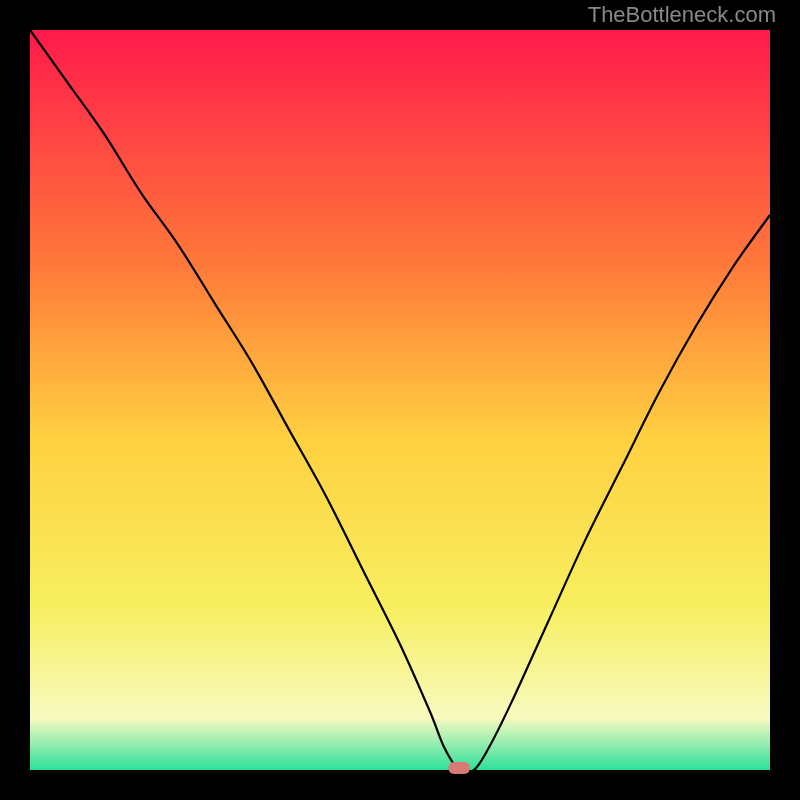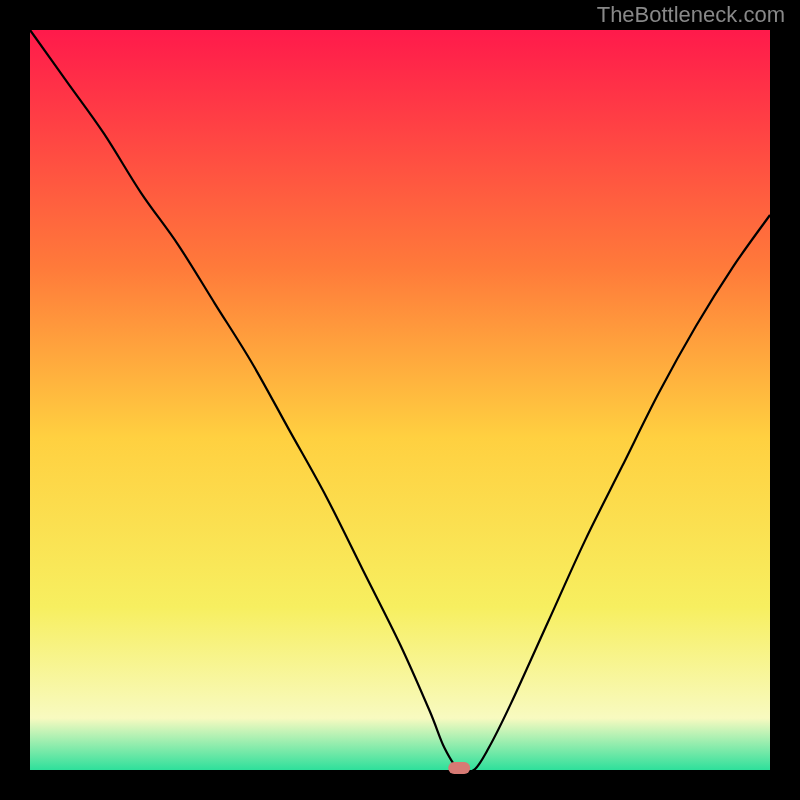--- a/index.html
+++ b/index.html
@@ -10,21 +10,21 @@
   }
   .chart-container {
     width: 800px;
     height: 800px;
     position: relative;
     background: #000;
   }
   .watermark {
     position: absolute;
     top: 2px;
-    right: 15px;
+    right: 24px;
     color: #888;
     font-size: 22px;
     z-index: 10;
   }
   svg {
     display: block;
   }
   .plot-bg {
     
   }

